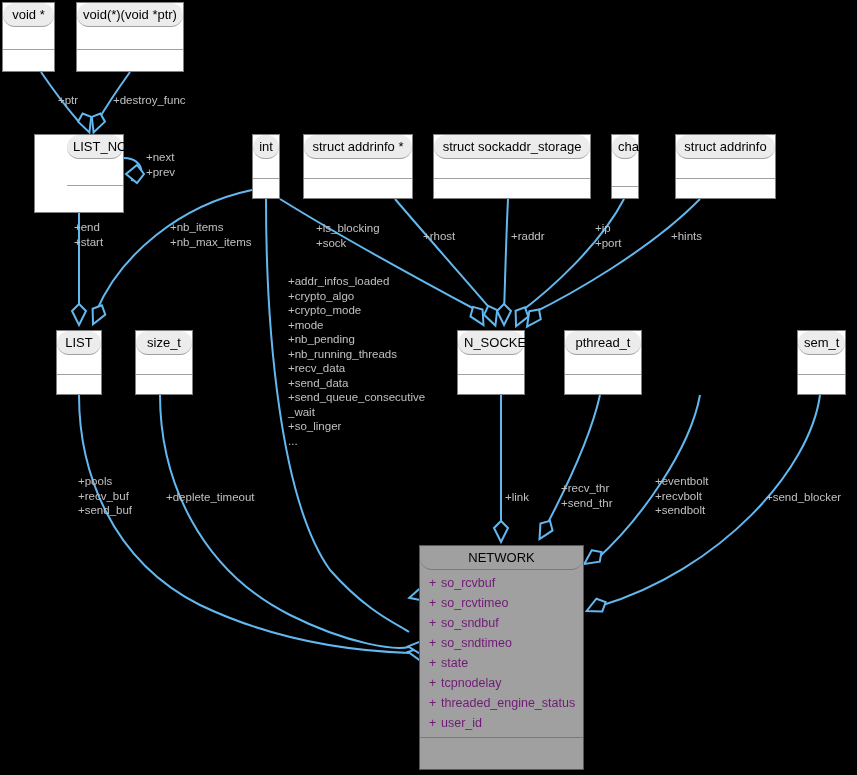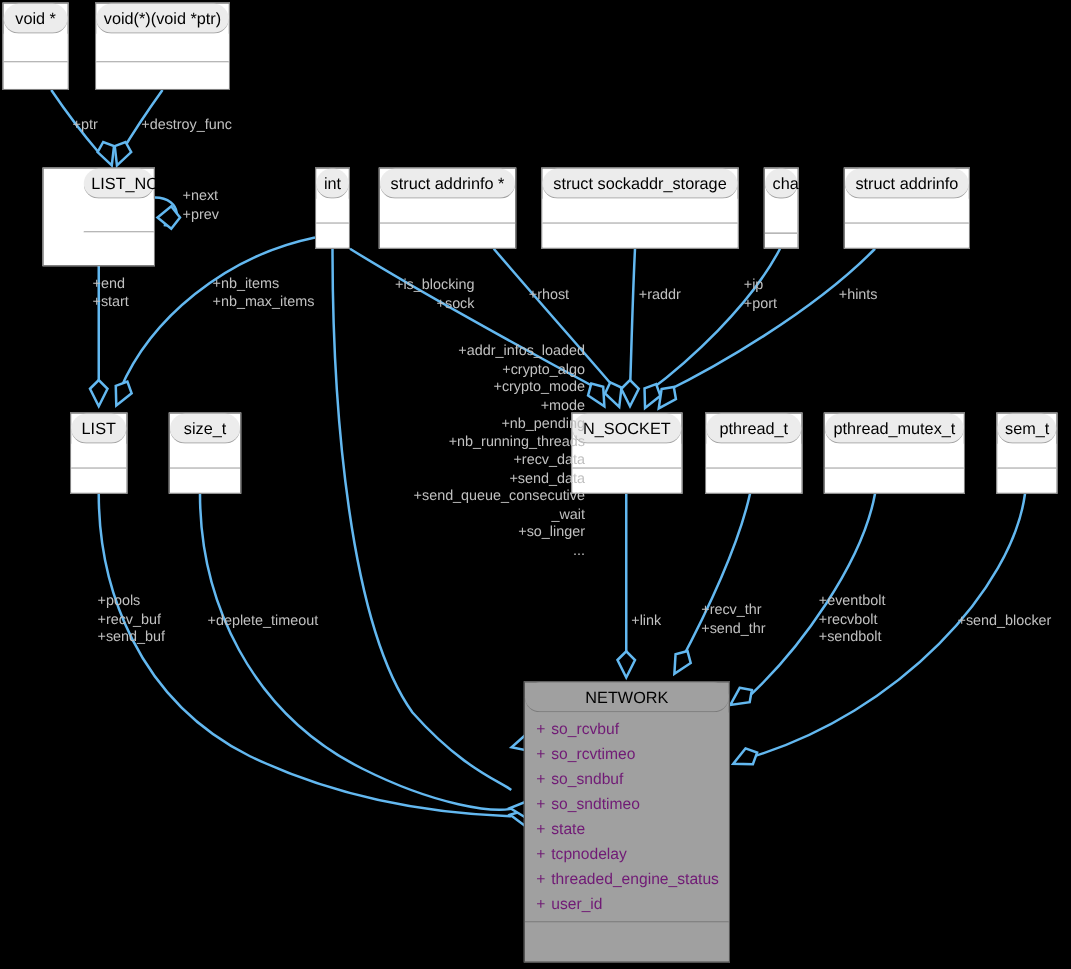--- a/index.html
+++ b/index.html
@@ -84,21 +84,21 @@
     background: #a0a0a0;
     min-height: 26px;
   }
   
   .elabel {
     position: absolute;
     color: #c0c0c0;
     font-size: 11.5px;
     line-height: 14.5px;
     white-space: pre;
-    text-align: right;
+    text-align: left;
   }
   .elabel.left  { text-align: left; }
 </style>
 </head>
 <body>
 
 <div id="diagram">
 
   <svg id="edge-layer" viewBox="0 0 857 775" width="857" height="775">
     <g fill="none" stroke="#63b8f0" stroke-width="2">
@@ -217,37 +217,32 @@
     <div class="compartment divider"></div>
     <div class="compartment"></div>
   </div>
 
   <div class="node" style="left:135px; top:330px; width:58px; height:65px;">
     <div class="title">size_t</div>
     <div class="compartment divider"></div>
     <div class="compartment"></div>
   </div>
 
-  <div class="node" style="left:457px; top:330px; width:89px; height:65px;">
+  <div class="node" style="left:457px; top:330px; width:68px; height:65px;">
     <div class="title">N_SOCKET</div>
     <div class="compartment divider"></div>
     <div class="compartment"></div>
   </div>
 
   <div class="node" style="left:564px; top:330px; width:78px; height:65px;">
     <div class="title">pthread_t</div>
     <div class="compartment divider"></div>
     <div class="compartment"></div>
   </div>
 
-  <div class="node" style="left:659px; top:330px; width:113px; height:65px;">
-    <div class="title">pthread_mutex_t</div>
-    <div class="compartment divider"></div>
-    <div class="compartment"></div>
-  </div>
 
   <div class="node" style="left:797px; top:330px; width:49px; height:65px;">
     <div class="title">sem_t</div>
     <div class="compartment divider"></div>
     <div class="compartment"></div>
   </div>
 
   <div class="node focus" style="left:419px; top:545px; width:165px; height:225px;">
     <div class="title">NETWORK</div>
     <div class="attrs">

